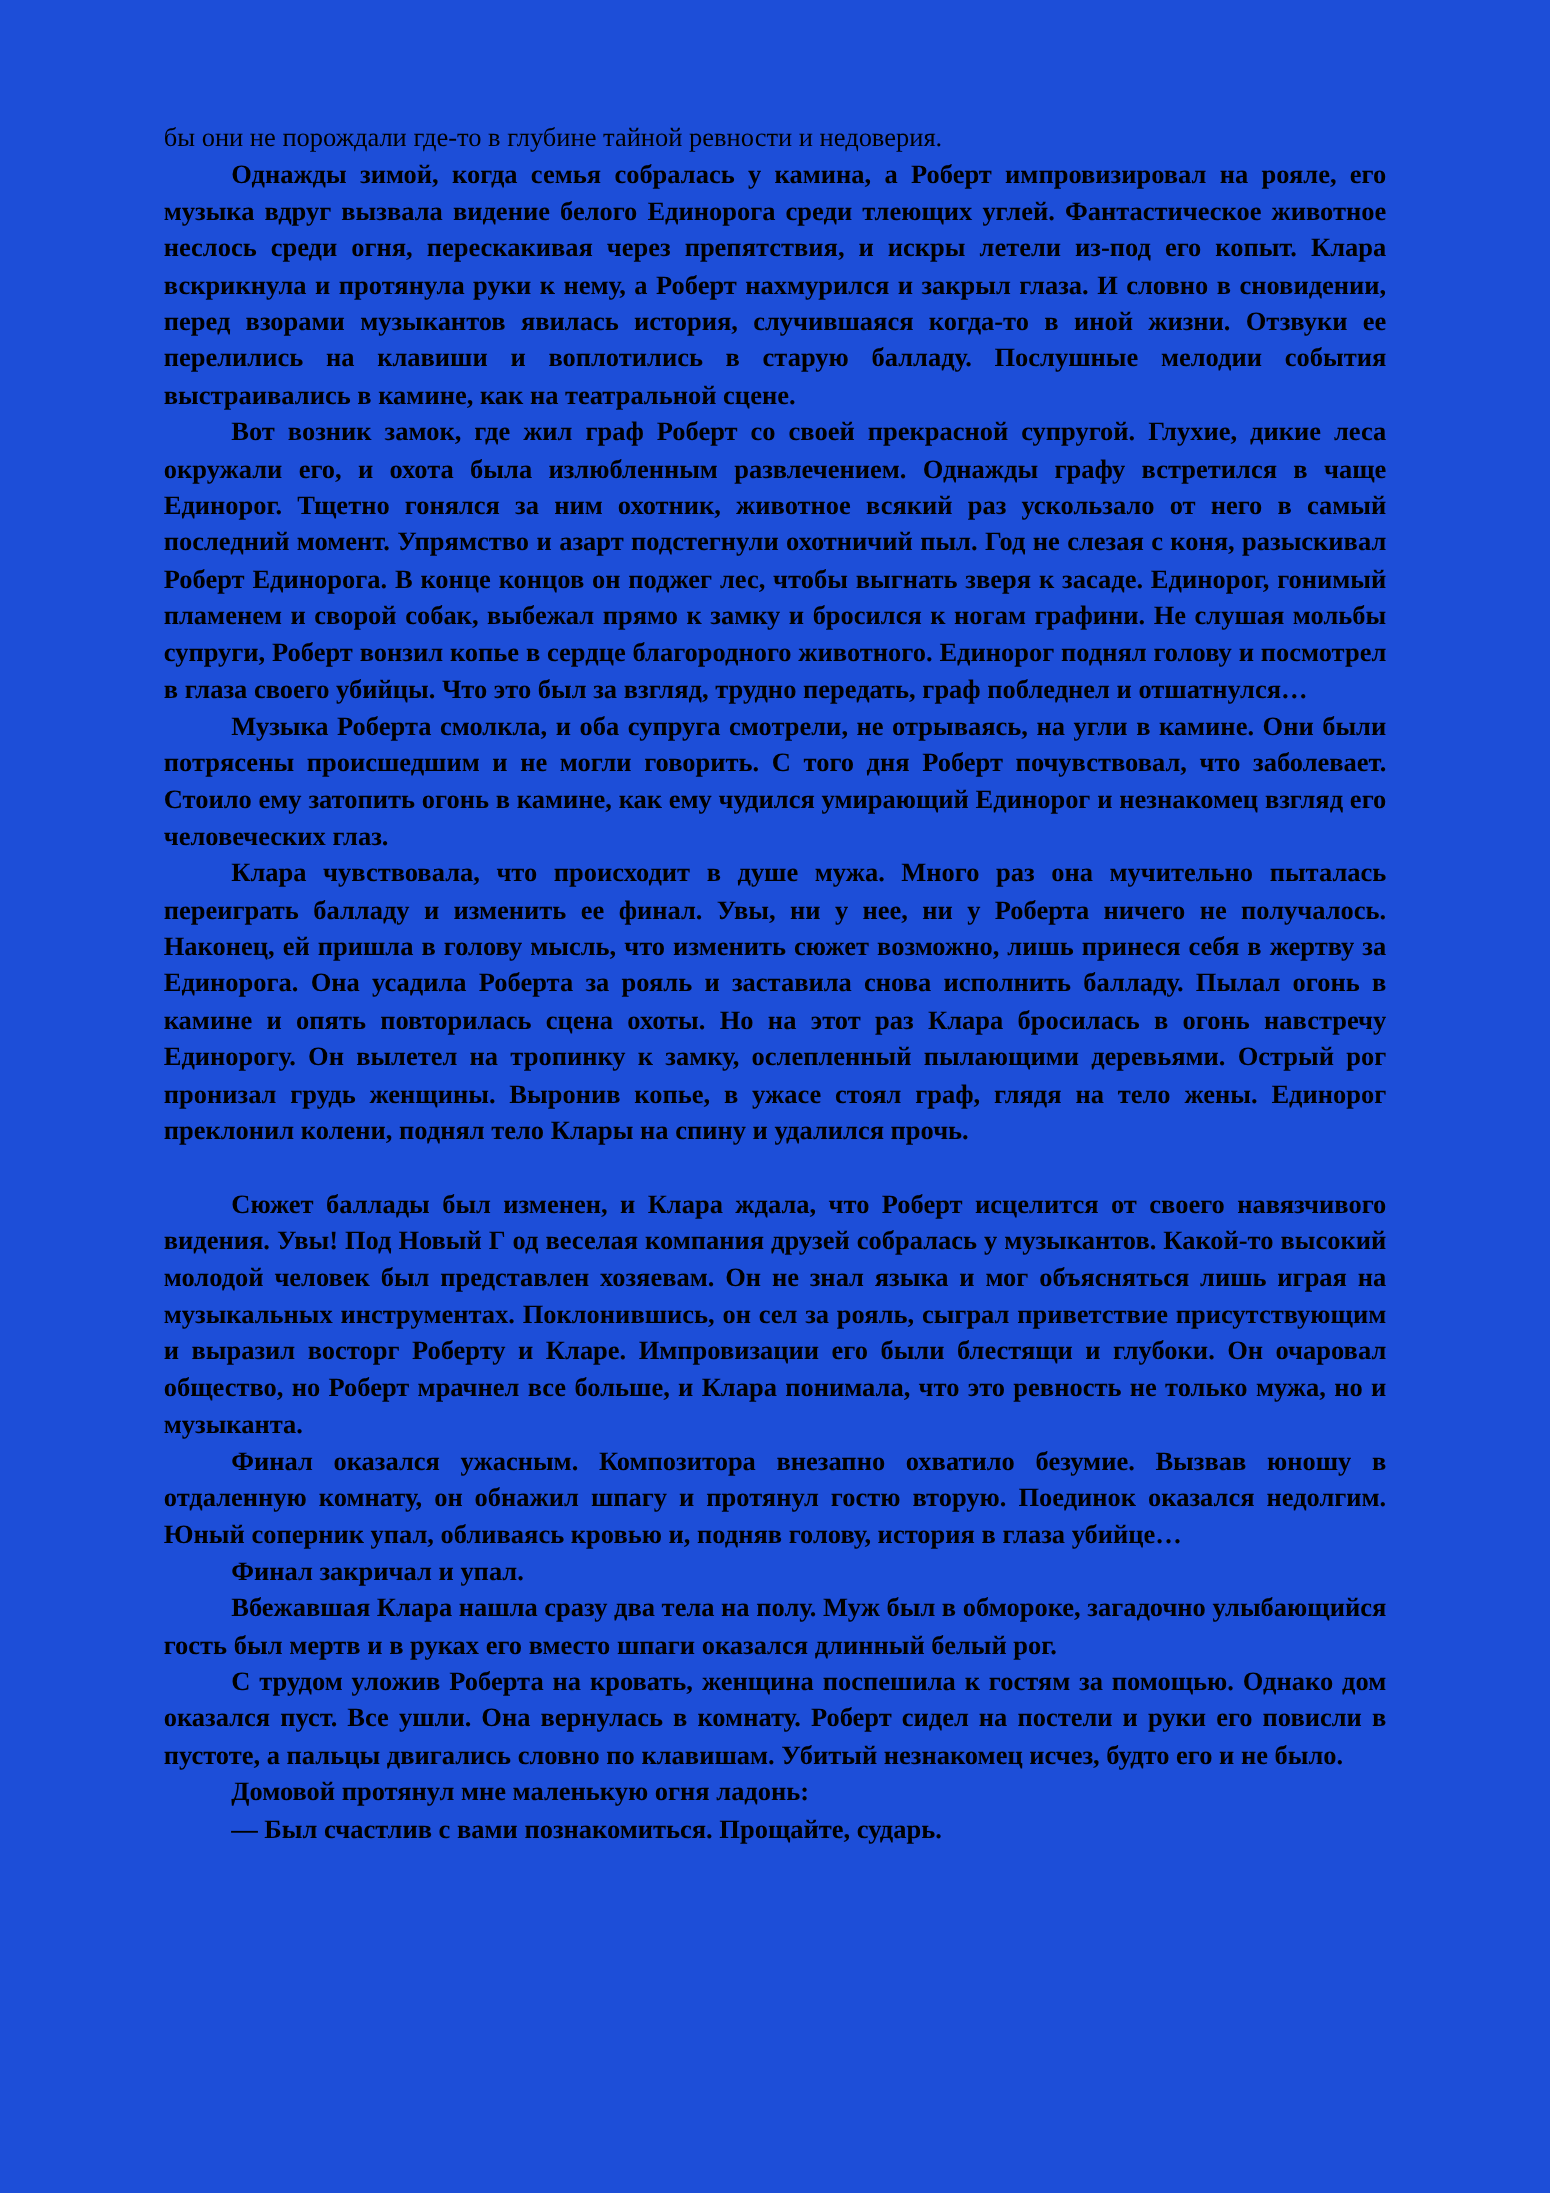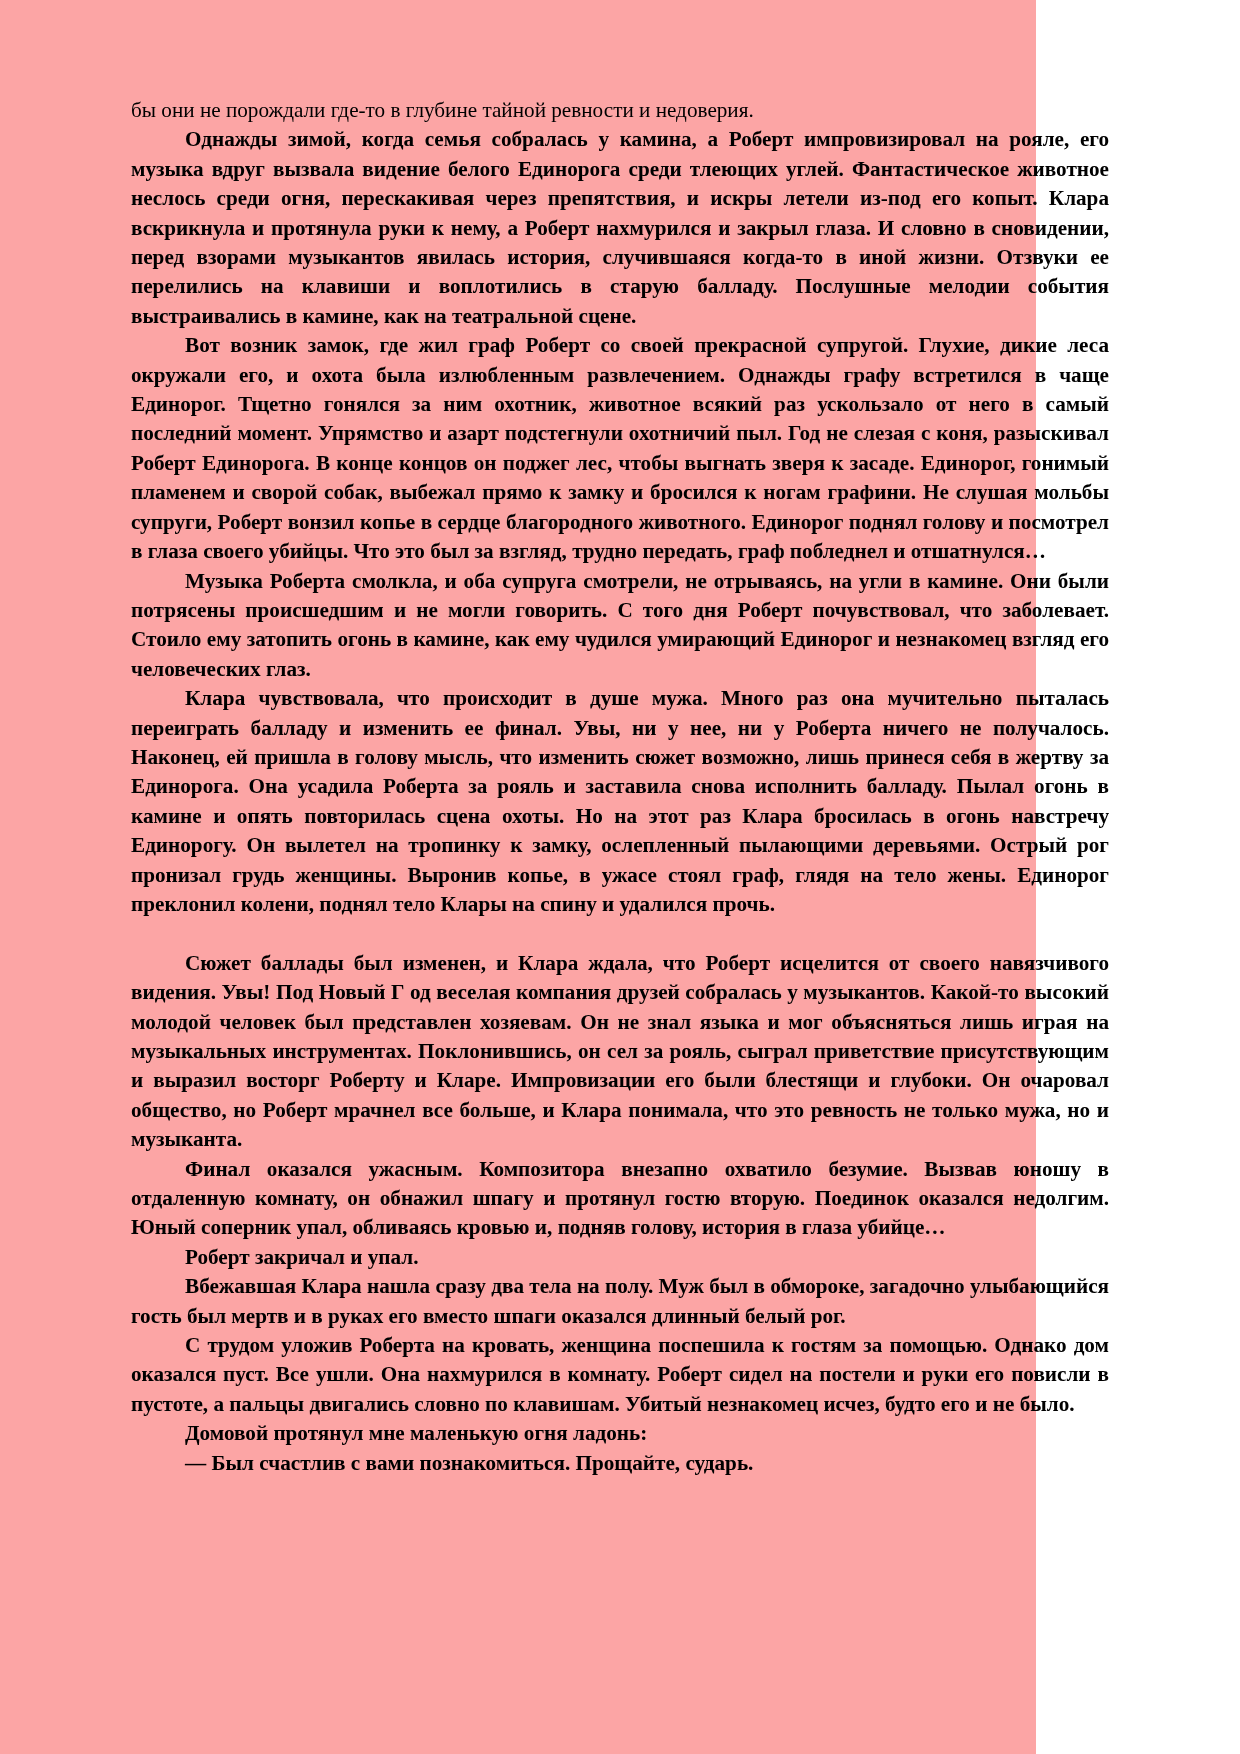--- a/index.html
+++ b/index.html
@@ -9,23 +9,23 @@
   }
   body {
     width: 1240px;
     height: 1754px;
     font-family: "Liberation Serif", "DejaVu Serif", serif;
     color: #000000;
     overflow: hidden;
   }
   .page {
     position: relative;
-    width: 1036px;
+    width: 1240px;
     height: 1754px;
-    background: #fca5a5;
+    background: #1d4ed8;
     box-sizing: border-box;
   }
   .text-column {
     position: absolute;
     left: 131px;
     top: 96px;
     width: 978px;
   }
   p.para {
     margin: 0;
@@ -62,25 +62,25 @@
     <p class="para indent">Музыка Роберта смолкла, и оба супруга смотрели, не отрываясь, на угли в камине. Они были потрясены происшедшим и не могли говорить. С того дня Роберт почувствовал, что заболевает. Стоило ему затопить огонь в камине, как ему чудился умирающий Единорог и незнакомец взгляд его человеческих глаз.</p>
 
     <p class="para indent">Клара чувствовала, что происходит в душе мужа. Много раз она мучительно пыталась переиграть балладу и изменить ее финал. Увы, ни у нее, ни у Роберта ничего не получалось. Наконец, ей пришла в голову мысль, что изменить сюжет возможно, лишь принеся себя в жертву за Единорога. Она усадила Роберта за рояль и заставила снова исполнить балладу. Пылал огонь в камине и опять повторилась сцена охоты. Но на этот раз Клара бросилась в огонь навстречу Единорогу. Он вылетел на тропинку к замку, ослепленный пылающими деревьями. Острый рог пронизал грудь женщины. Выронив копье, в ужасе стоял граф, глядя на тело жены. Единорог преклонил колени, поднял тело Клары на спину и удалился прочь.</p>
 
     <div class="gap"></div>
 
     <p class="para indent">Сюжет баллады был изменен, и Клара ждала, что Роберт исцелится от своего навязчивого видения. Увы! Под Новый Г од веселая компания друзей собралась у музыкантов. Какой-то высокий молодой человек был представлен хозяевам. Он не знал языка и мог объясняться лишь играя на музыкальных инструментах. Поклонившись, он сел за рояль, сыграл приветствие присутствующим и выразил восторг Роберту и Кларе. Импровизации его были блестящи и глубоки. Он очаровал общество, но Роберт мрачнел все больше, и Клара понимала, что это ревность не только мужа, но и музыканта.</p>
 
     <p class="para indent">Финал оказался ужасным. Композитора внезапно охватило безумие. Вызвав юношу в отдаленную комнату, он обнажил шпагу и протянул гостю вторую. Поединок оказался недолгим. Юный соперник упал, обливаясь кровью и, подняв голову, история в глаза убийце…</p>
 
-    <p class="para indent">Роберт закричал и упал.</p>
+    <p class="para indent">Финал закричал и упал.</p>
 
     <p class="para indent">Вбежавшая Клара нашла сразу два тела на полу. Муж был в обмороке, загадочно улыбающийся гость был мертв и в руках его вместо шпаги оказался длинный белый рог.</p>
 
-    <p class="para indent">С трудом уложив Роберта на кровать, женщина поспешила к гостям за помощью. Однако дом оказался пуст. Все ушли. Она нахмурился в комнату. Роберт сидел на постели и руки его повисли в пустоте, а пальцы двигались словно по клавишам. Убитый незнакомец исчез, будто его и не было.</p>
+    <p class="para indent">С трудом уложив Роберта на кровать, женщина поспешила к гостям за помощью. Однако дом оказался пуст. Все ушли. Она вернулась в комнату. Роберт сидел на постели и руки его повисли в пустоте, а пальцы двигались словно по клавишам. Убитый незнакомец исчез, будто его и не было.</p>
 
 
     <p class="para indent">Домовой протянул мне маленькую огня ладонь:</p>
 
     <p class="para indent">— Был счастлив с вами познакомиться. Прощайте, сударь.</p>
 
   </div>
 </div>
 
 </body></html>

